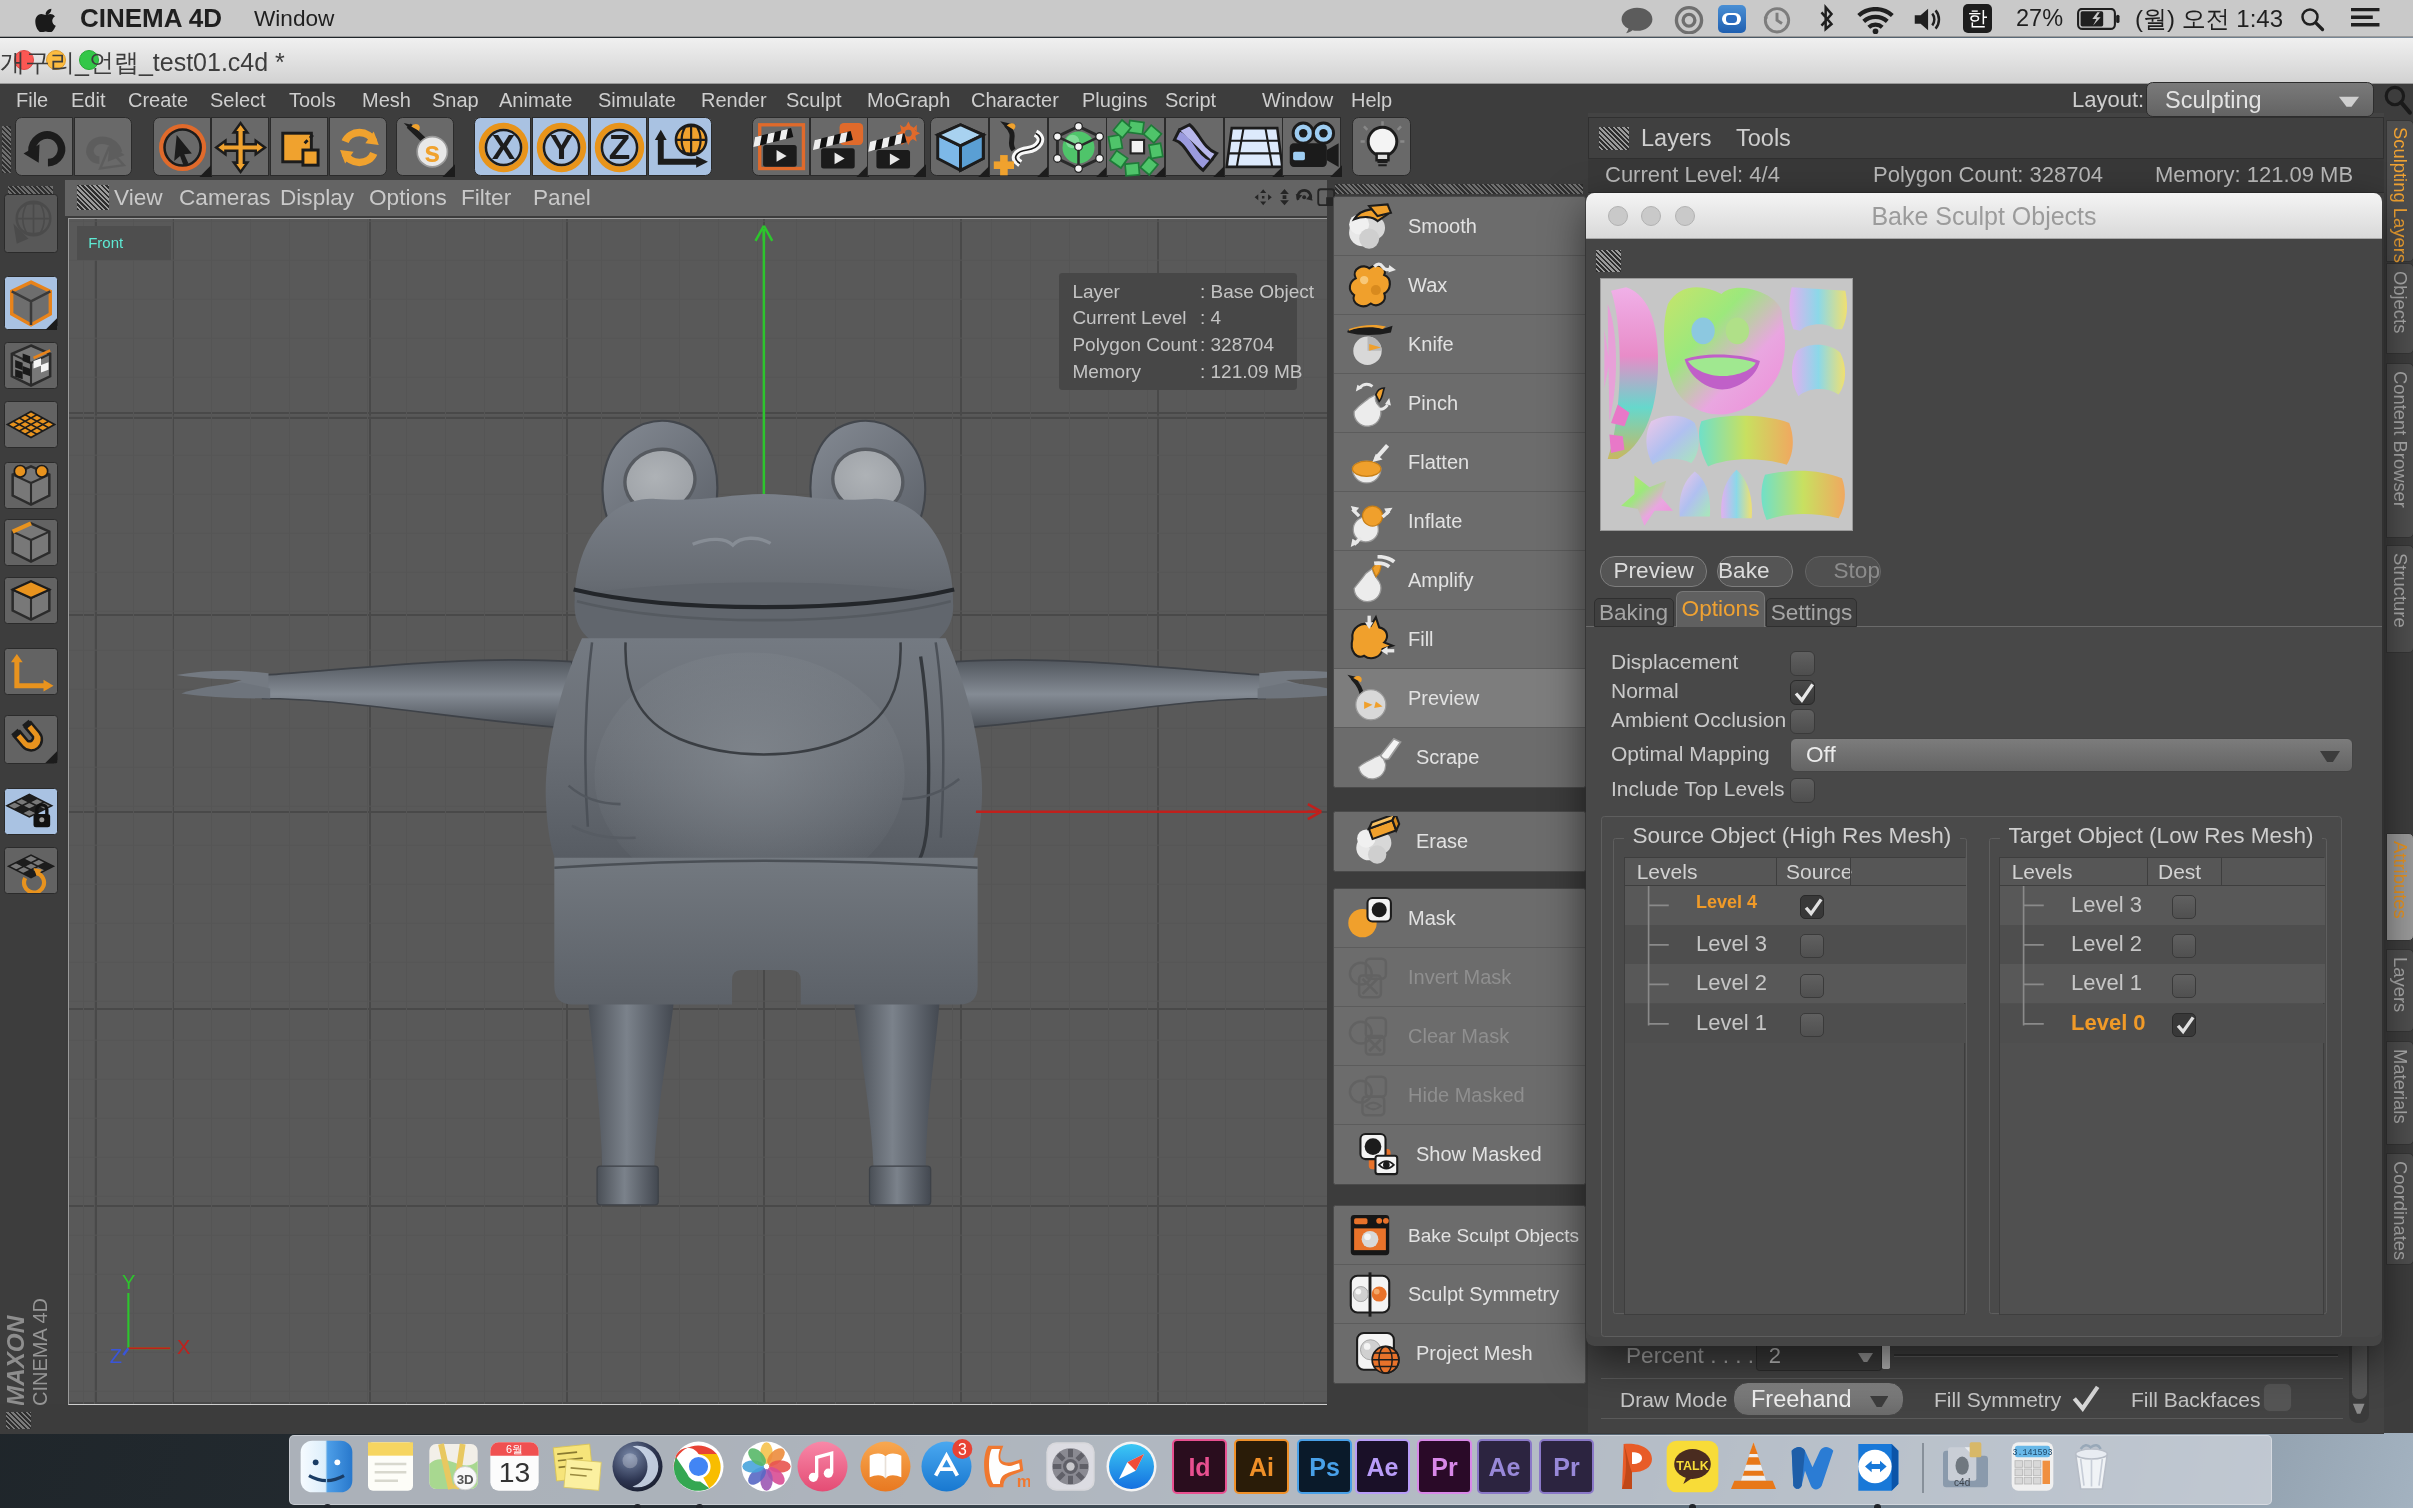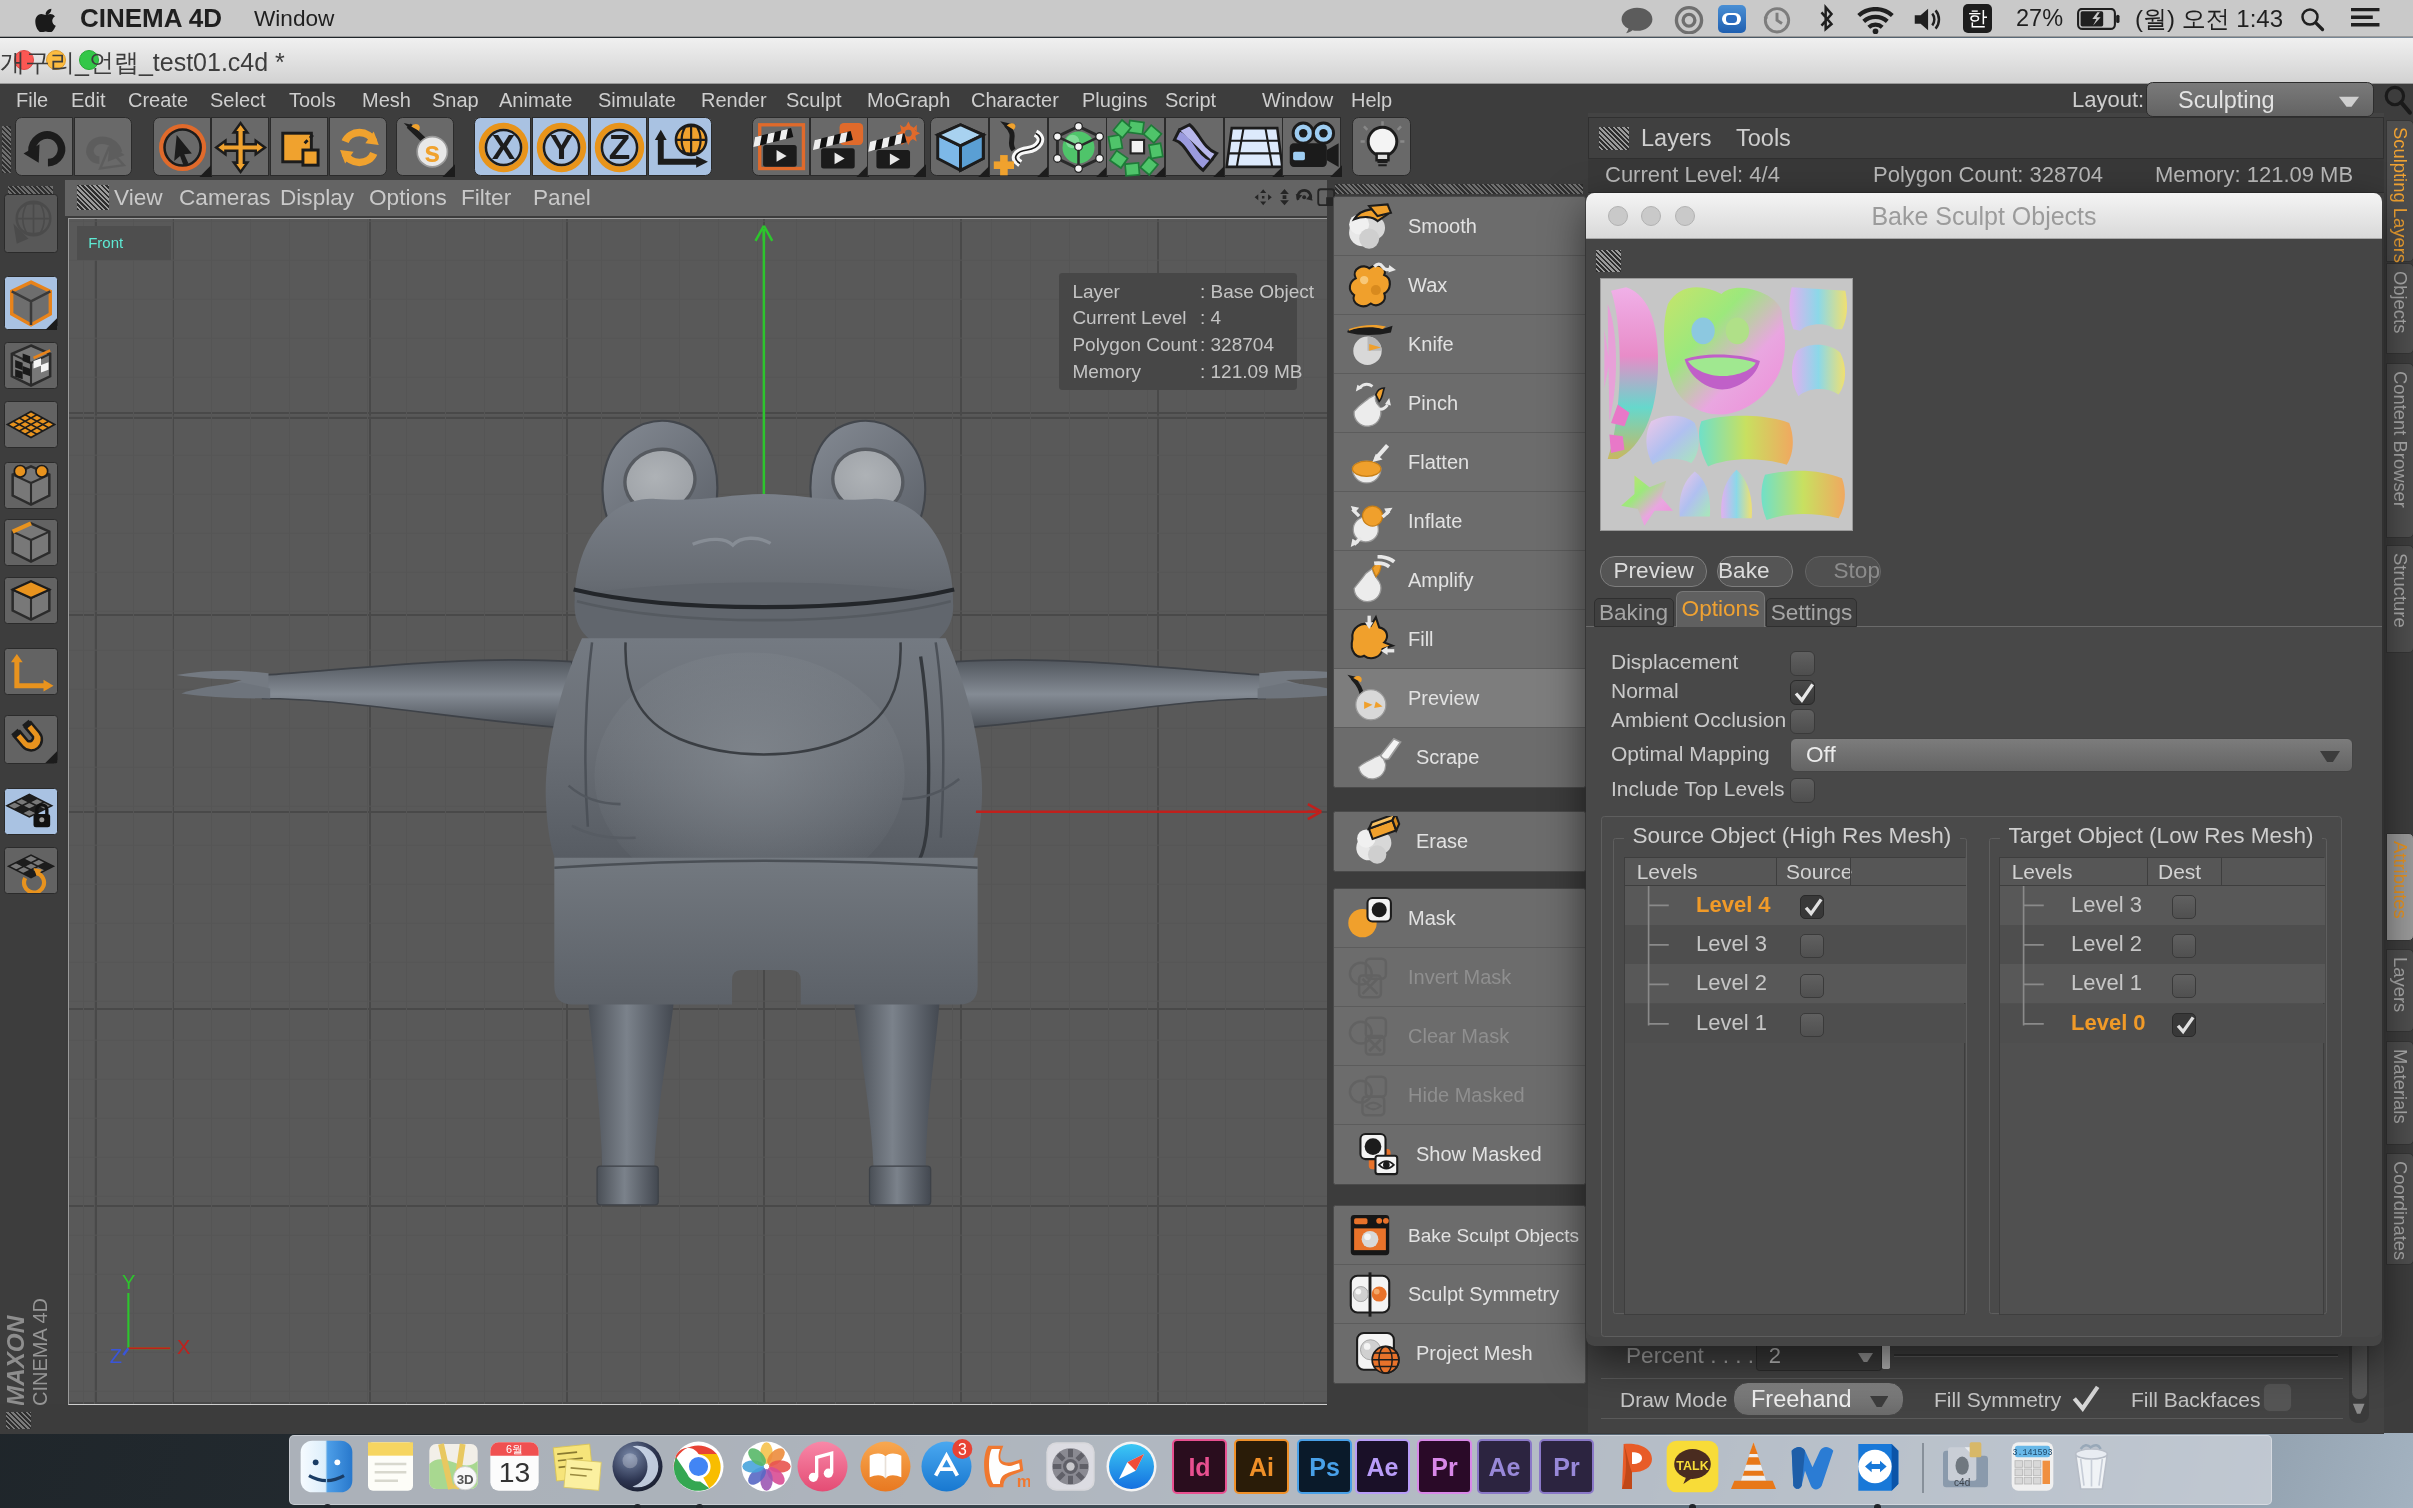--- a/index.html
+++ b/index.html
@@ -143,21 +143,21 @@
       <span style="left:598px">Simulate</span>
       <span style="left:701px">Render</span>
       <span style="left:786px">Sculpt</span>
       <span style="left:867px">MoGraph</span>
       <span style="left:971px">Character</span>
       <span style="left:1082px">Plugins</span>
       <span style="left:1165px">Script</span>
       <span style="left:1262px">Window</span>
       <span style="left:1351px">Help</span>
     <span id="layoutlbl" style="position:absolute;left:2072px;top:0;line-height:30px;font-size:22px;color:#cecece;z-index:5">Layout:</span>
-    <div id="layoutdd" style="left:2146px;top:-3.4px;width:228px;height:35px;line-height:34px;padding-left:31px;z-index:5">Sculpting
+    <div id="layoutdd" style="left:2146px;top:-3.4px;width:228px;height:35px;line-height:34px;padding-left:18px;z-index:5">Sculpting
       <svg class="abs" style="right:13.4px;top:12.6px" width="22" height="13.4" viewBox="0 0 26 16">
           <path d="M1 2h24l-9 12h-6z" fill="#cfcfcf"></path>
         </svg>
     </div>
     <svg class="abs" style="left:2383px;top:0;z-index:5" width="28.5" height="30" viewBox="0 0 36 38">
         <circle cx="15" cy="14" r="11" fill="none" stroke="#1a1a1a" stroke-width="4"></circle>
         <path d="M23 22l11 13" stroke="#1a1a1a" stroke-width="5" stroke-linecap="round"></path>
       </svg>
   </div>
   <div id="toolbar">
@@ -990,21 +990,21 @@
         <div class="abs" style="left:151px;top:0;width:0.8px;height:28px;background:#3e3e3e"></div>
         <div class="abs" style="left:225px;top:0;width:0.8px;height:28px;background:#3e3e3e"></div>
       </div>
       <div class="abs" style="left:0;top:28px;width:341px;height:39px;background:#585858"></div>
       <div class="abs" style="left:0;top:67px;width:341px;height:39px;background:#4e4e4e"></div>
       <div class="abs" style="left:0;top:106px;width:341px;height:39px;background:#585858"></div>
       <div class="abs" style="left:0;top:146px;width:341px;height:39px;background:#4e4e4e"></div>
       <svg class="abs" style="left:0;top:28px" width="101" height="158" viewBox="0 0 120 188">
           <path d="M28 0 V166 M28 23 H52 M28 70 H52 M28 117 H52 M28 164 H52" stroke="#8a8a8a" stroke-width="2" fill="none"></path>
         </svg>
-      <span class="abs" style="left:71px;top:34px;font-size:22px;color:#f09a28;font-weight:bold">Level 4</span>
+      <span class="abs" style="left:71px;top:34px;font-size:18px;color:#f09a28;font-weight:bold">Level 4</span>
       <div class="abs" style="left:175px;top:37px;width:23.5px;height:23.5px;background:#383838;border:0.8px solid #2a2a2a;border-radius:5px"><svg width="23.5" height="23.5" viewBox="0 0 28 28">
             <path d="M6 14 L12 21 L24 4" fill="none" stroke="#e0e0e0" stroke-width="4"></path>
           </svg></div>
       <span class="abs" style="left:71px;top:73px;font-size:22px;color:#c6c6c6">Level 3</span>
       <div class="abs" style="left:175px;top:76px;width:23.5px;height:23.5px;background:linear-gradient(#606060,#505050);border:0.8px solid #3a3a3a;border-radius:5px"></div>
       <span class="abs" style="left:71px;top:112px;font-size:22px;color:#c6c6c6">Level 2</span>
       <div class="abs" style="left:175px;top:116px;width:23.5px;height:23.5px;background:linear-gradient(#606060,#505050);border:0.8px solid #3a3a3a;border-radius:5px"></div>
       <span class="abs" style="left:71px;top:152px;font-size:22px;color:#c6c6c6">Level 1</span>
       <div class="abs" style="left:175px;top:155px;width:23.5px;height:23.5px;background:linear-gradient(#606060,#505050);border:0.8px solid #3a3a3a;border-radius:5px"></div>
     </div>

